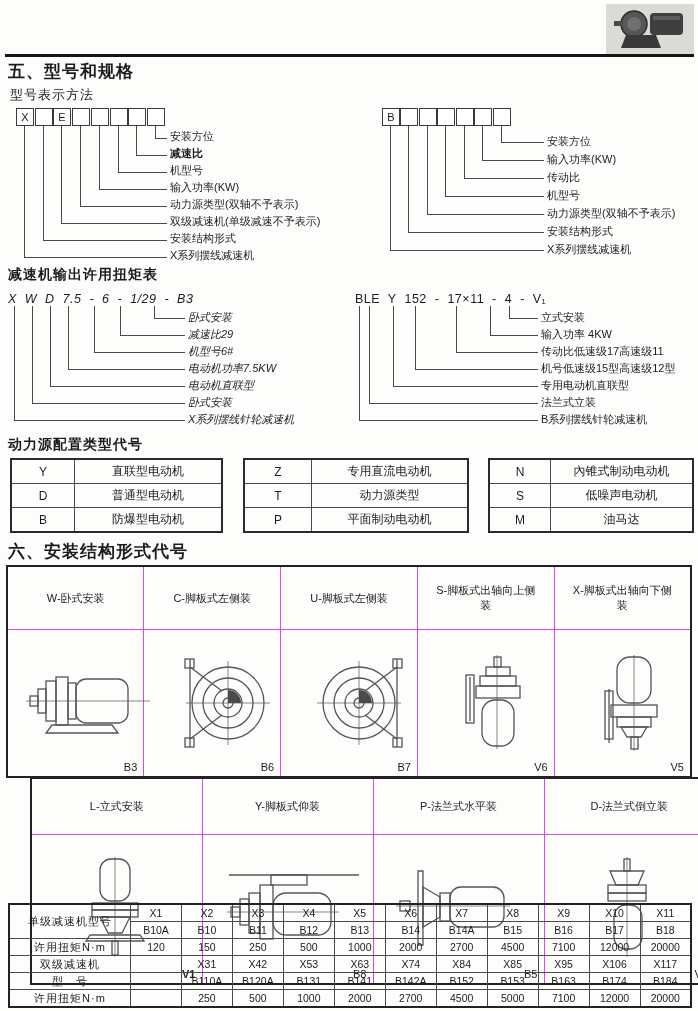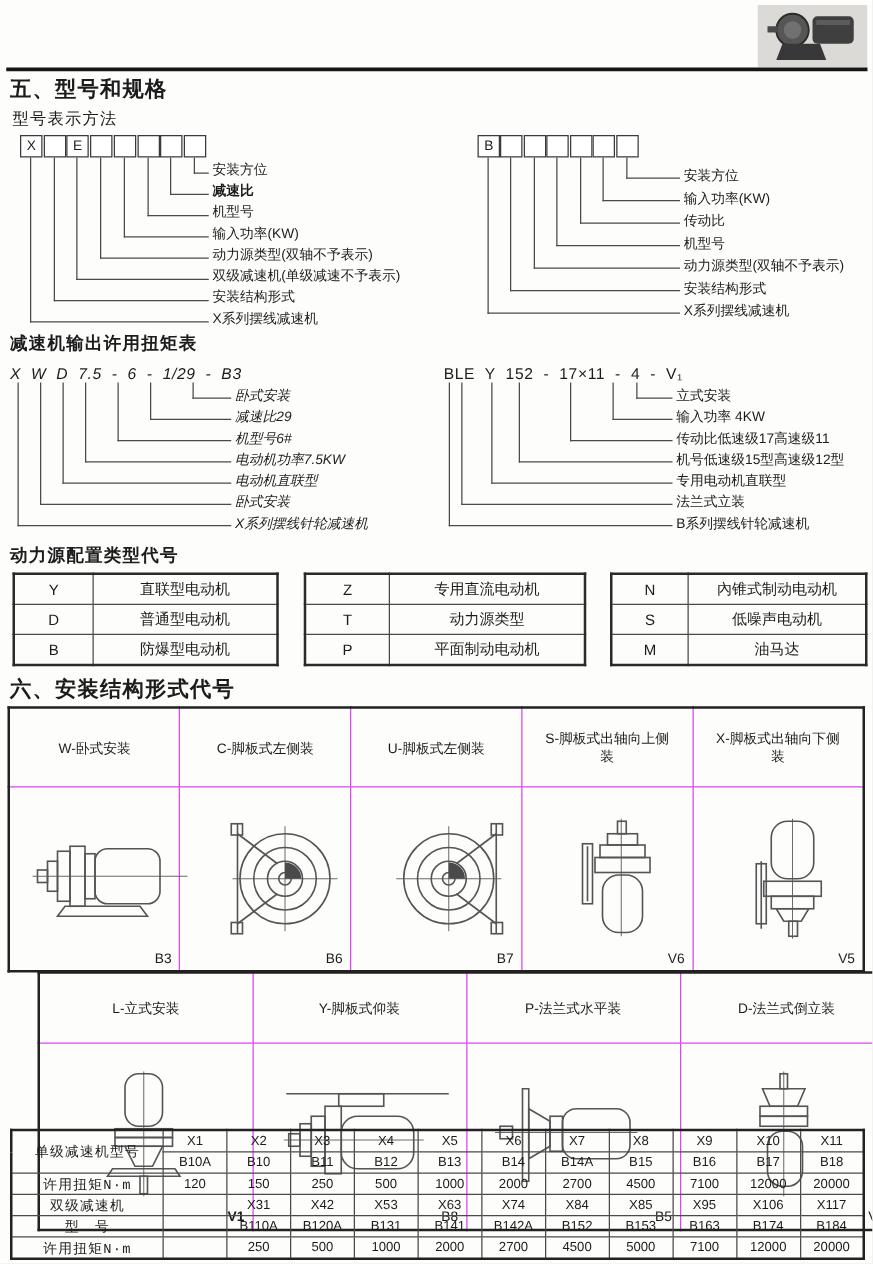--- a/index.html
+++ b/index.html
@@ -24,21 +24,21 @@
   
   table.itab{border-collapse:collapse;table-layout:fixed;width:686px;}
   table.itab td{border:1px solid #d946ef;text-align:center;font-size:11px;padding:16px;}
   table.itab{border:2px solid #222;}
   td.icell{height:114px;position:relative;vertical-align:middle;}
   .code{position:absolute;right:6px;bottom:3px;font-size:11px;}
   .note{font-size:11px;letter-spacing:.5px;}
   
   table.ttab{border-collapse:collapse;table-layout:fixed;width:684px;border:2px solid #222;}
   table.ttab td{border:1px solid #4a4a4a;height:16px;text-align:center;font-size:10.5px;padding:0 1px;}
-  table.ttab td.lab{font-size:11px;letter-spacing:1px;font-family:Liberation Mono, monospace;}
+  table.ttab td.lab{font-size:11px;letter-spacing:1px;}
   svg{display:block;margin:0 auto;}
 </style>
 </head>
 <body>
 
 <div class="page">
 
   <div class="abs" style="left:606px;top:4px;">
     <svg width="88" height="50" viewBox="0 0 88 50">
       <rect width="88" height="50" fill="#dcdad6"></rect>

